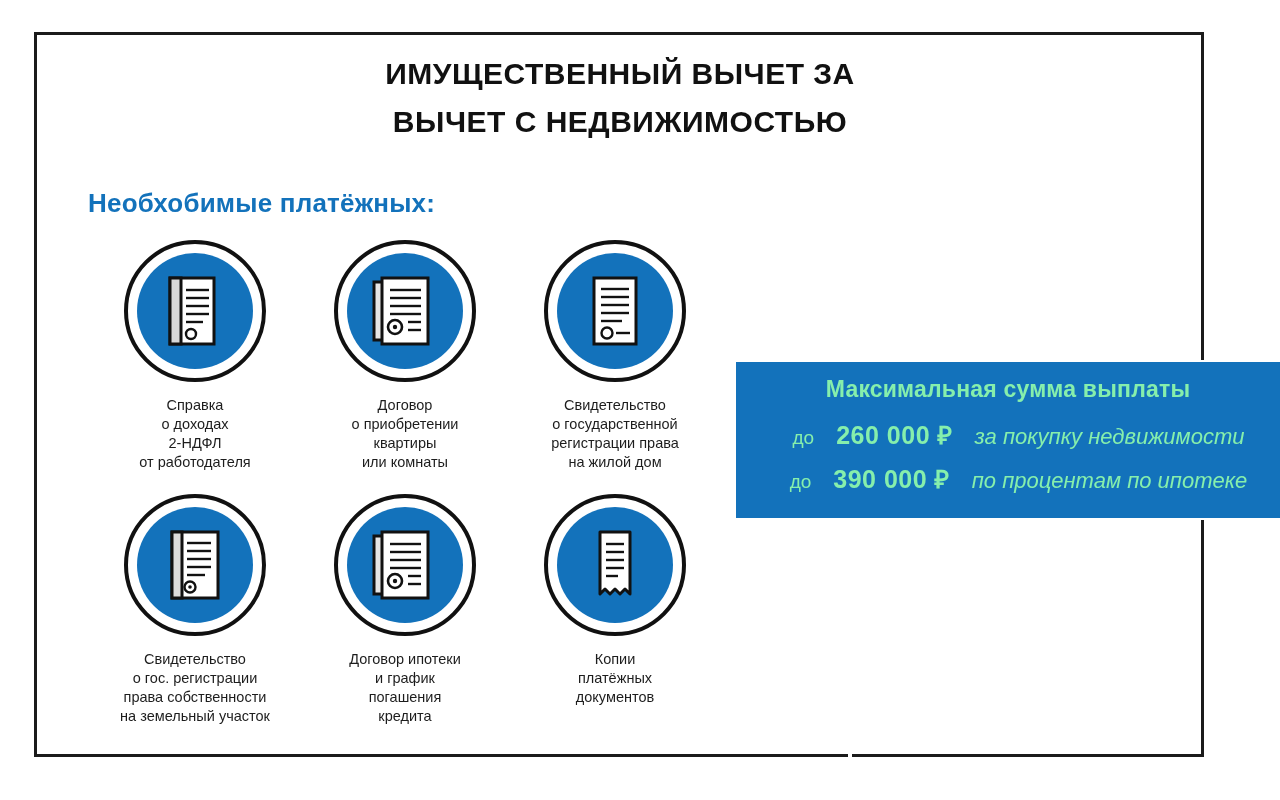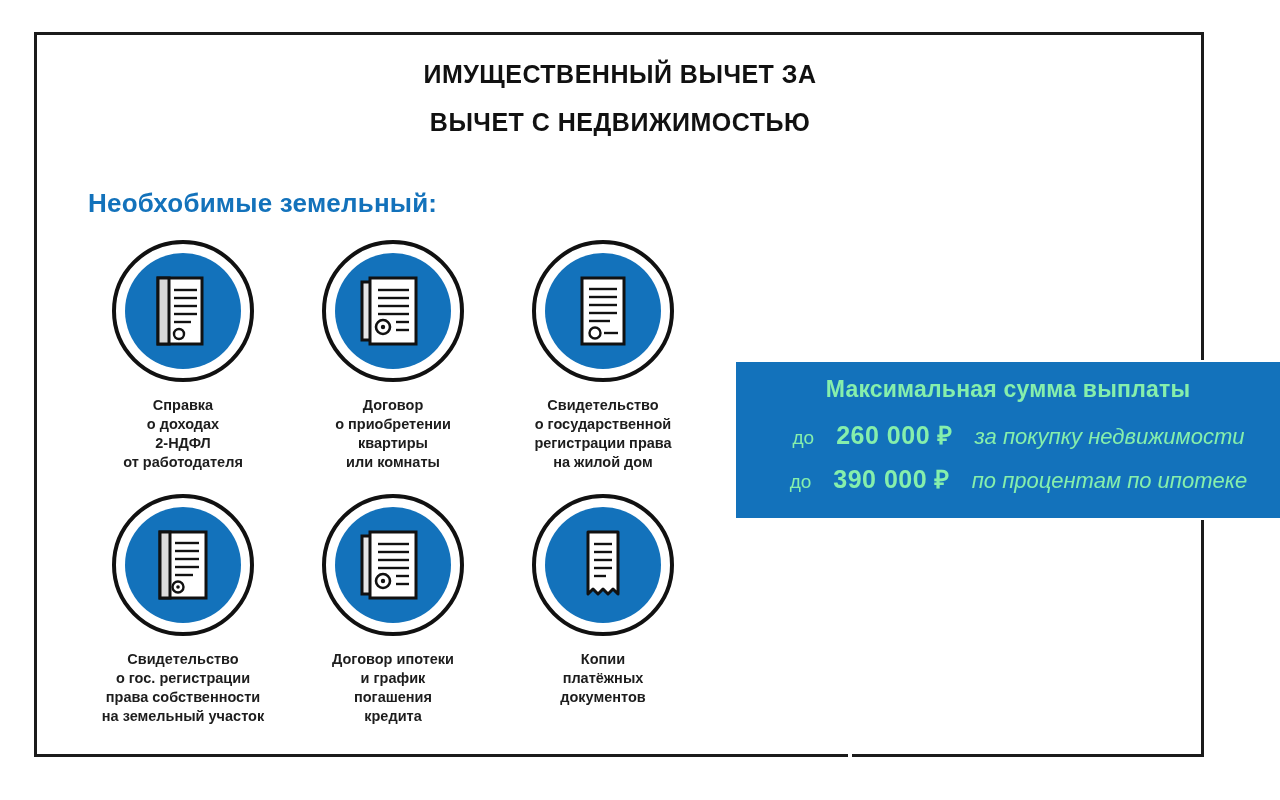--- a/index.html
+++ b/index.html
@@ -47,43 +47,42 @@
   }
 
   #title {
     position: absolute;
     left: 60px;
     top: 50px;
     width: 1120px;
     text-align: center;
     color: #111111;
     font-weight: bold;
-    font-size: 25px;
+    font-size: 30px;
     letter-spacing: 0.5px;
     line-height: 48px;
   }
   #title .line { display: block; }
 
   #subtitle {
     position: absolute;
     left: 88px;
     top: 188px;
     color: #1372bb;
     font-weight: bold;
     font-size: 26px;
     letter-spacing: 0.2px;
   }
 
   
   #docs {
     position: absolute;
-    left: 78px;
+    left: 90px;
     top: 240px;
     width: 630px;
-    font-weight: bold;
   }
   .doc-row {
     display: flex;
     flex-direction: row;
   }
   .doc-row.row2 { margin-top: 22px; }
   .doc-cell {
     width: 210px;
     display: flex;
     flex-direction: column;
@@ -160,21 +159,21 @@
 
 <div id="frame"></div>
 <div class="frame-gap-right"></div>
 <div class="frame-gap-bottom"></div>
 
 <div id="title">
   <span class="line">ИМУЩЕСТВЕННЫЙ ВЫЧЕТ ЗА</span>
   <span class="line">ВЫЧЕТ С НЕДВИЖИМОСТЬЮ</span>
 </div>
 
-<div id="subtitle">Необхобимые земельный:</div>
+<div id="subtitle">Необхобимые платёжных:</div>
 
 <div id="docs">
 
   <div class="doc-row row1">
 
     <div class="doc-cell">
       <div class="badge">
         <div class="inner">
           <svg width="70" height="78" viewBox="0 0 70 78" aria-hidden="true">
             <rect x="10" y="6" width="44" height="66" fill="#ffffff" stroke="#111111" stroke-width="3"></rect>

